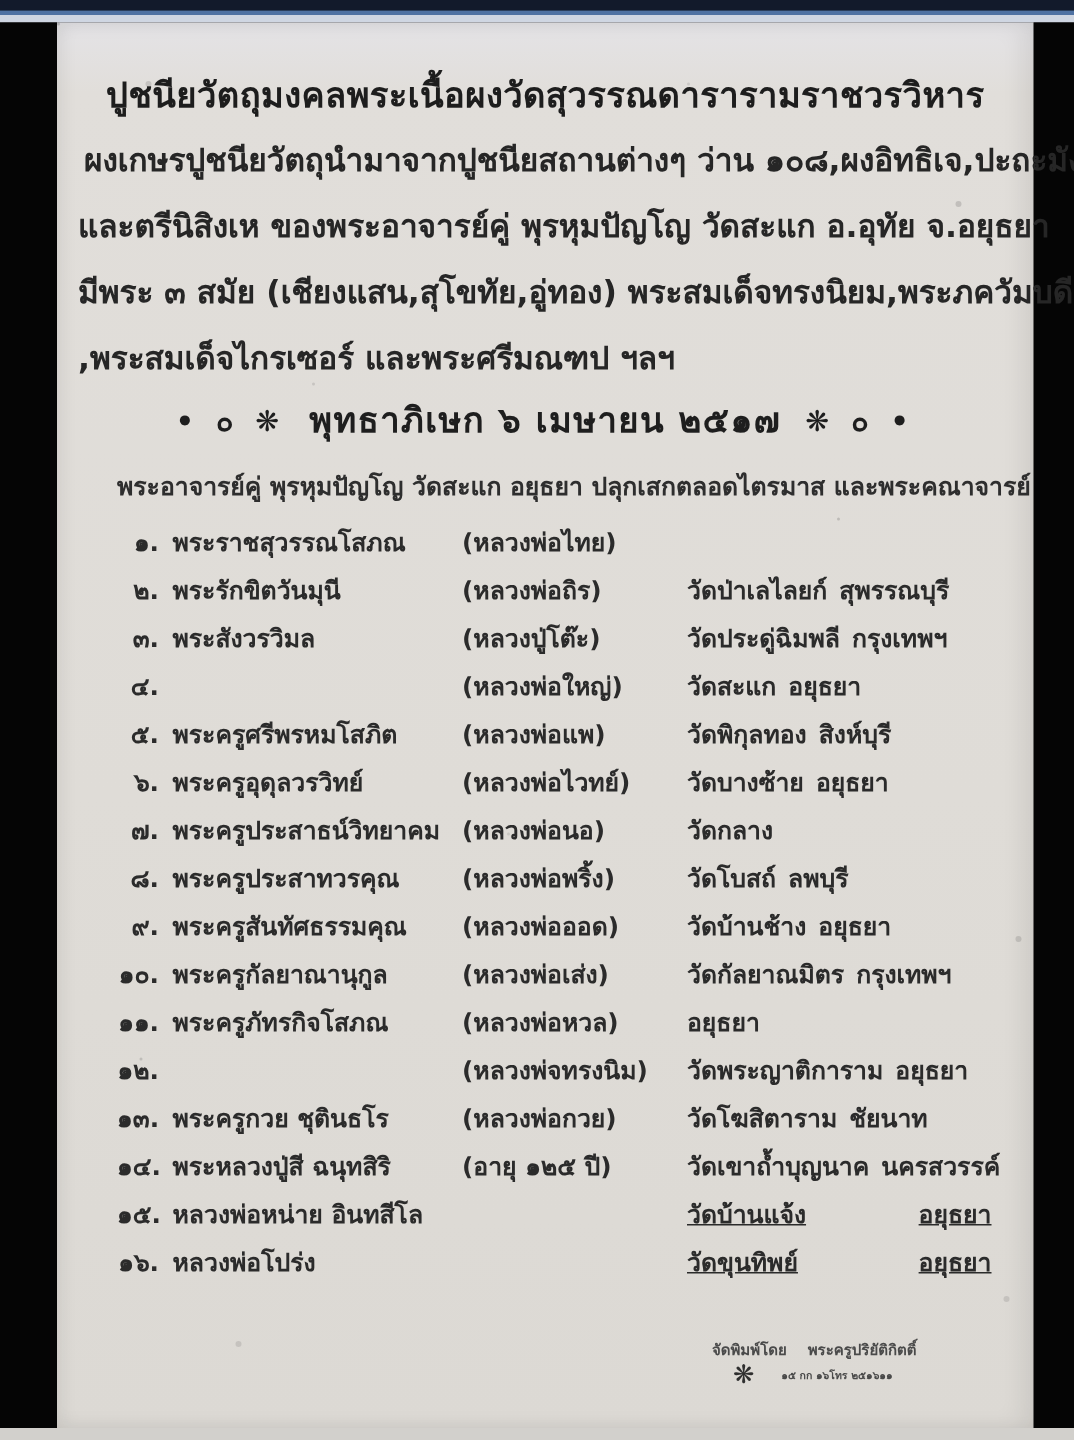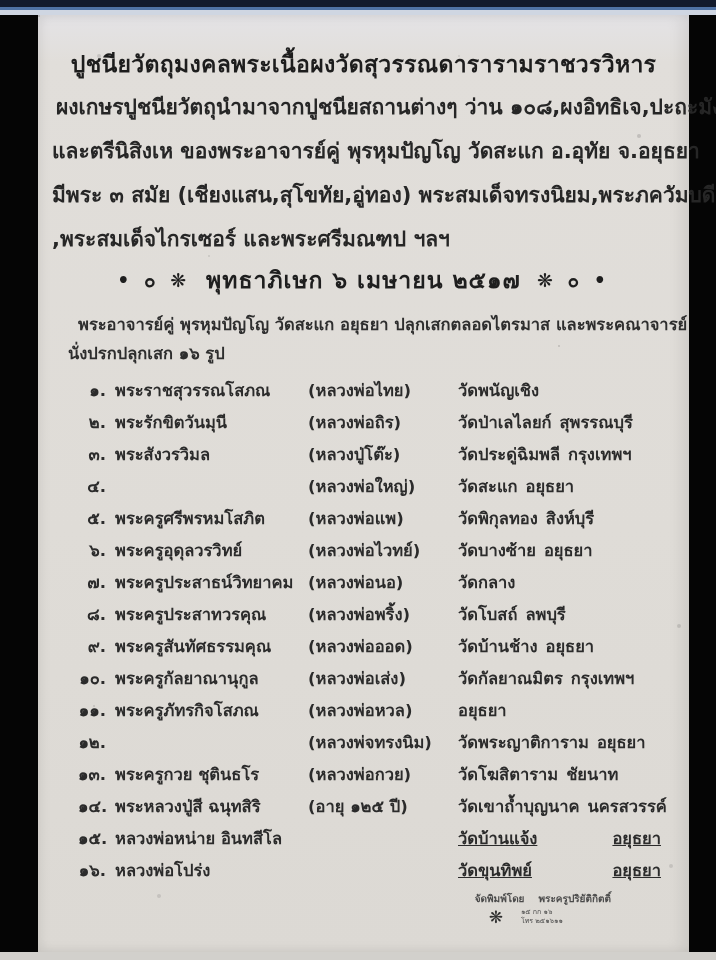--- a/index.html
+++ b/index.html
@@ -57,21 +57,21 @@
   .monk-row .c1 .num{width:28px;flex:none;text-align:right;margin-right:9px;}
   .monk-row .c2{width:150px;flex:none;}
   .monk-row .c3{flex:1;display:flex;gap:8px;padding-right:28px;}
   .monk-row.no-nick .c3{justify-content:space-between;text-decoration:underline;}
   .stamp{
     position:absolute;right:78px;bottom:26px;color:#4a4a4a;
   }
   .stamp .stamp-top{display:flex;gap:14px;font-size:10px;font-weight:700;filter:blur(.3px);}
   .stamp .stamp-bottom{display:flex;align-items:center;gap:18px;margin-top:2px;padding-left:14px;}
   .stamp .stamp-flower{font-size:17px;color:#2f2f2f;line-height:17px;}
-  .stamp .stamp-lines{display:flex;flex-direction:column;font-size:7px;line-height:9px;font-weight:400;filter:blur(.3px);}
+  .stamp .stamp-lines{display:flex;flex-direction:row;font-size:7px;line-height:9px;font-weight:700;filter:blur(.3px);}
 </style>
 </head>
 <body>
 
 <div class="screen">
   <div class="topbar"></div>
   <div class="topline"></div>
   <div class="topstrip"></div>
   <div class="sidebar-left"></div>
   <div class="sidebar-right"></div>
@@ -88,33 +88,29 @@
     </div>
 
     <div class="ceremony">
       <span class="orn">• ๐ ❋</span>
       <span class="cer-text">พุทธาภิเษก ๖ เมษายน ๒๕๑๗</span>
       <span class="orn">❋ ๐ •</span>
     </div>
 
     <div class="subintro">
       <p class="s1">พระอาจารย์คู่ พุรหุมปัญโญ วัดสะแก อยุธยา ปลุกเสกตลอดไตรมาส และพระคณาจารย์</p>
-      <p class="s2">นั่งปรกปลุกเสก ๑๖ รูป</p>
     </div>
 
     <div class="monks">
         <div class="monk-row">
           <span class="c1">
             <span class="num">๑.</span>
             <span class="nm">พระราชสุวรรณโสภณ</span>
           </span>
           <span class="c2">(หลวงพ่อไทย)</span>
-          <span class="c3">
-            <span class="t">วัดพนัญเชิง</span>
-          </span>
         </div>
         <div class="monk-row">
           <span class="c1">
             <span class="num">๒.</span>
             <span class="nm">พระรักขิตวันมุนี</span>
           </span>
           <span class="c2">(หลวงพ่อถิร)</span>
           <span class="c3">
             <span class="t">วัดป่าเลไลยก์</span>
             <span class="p">สุพรรณบุรี</span>

